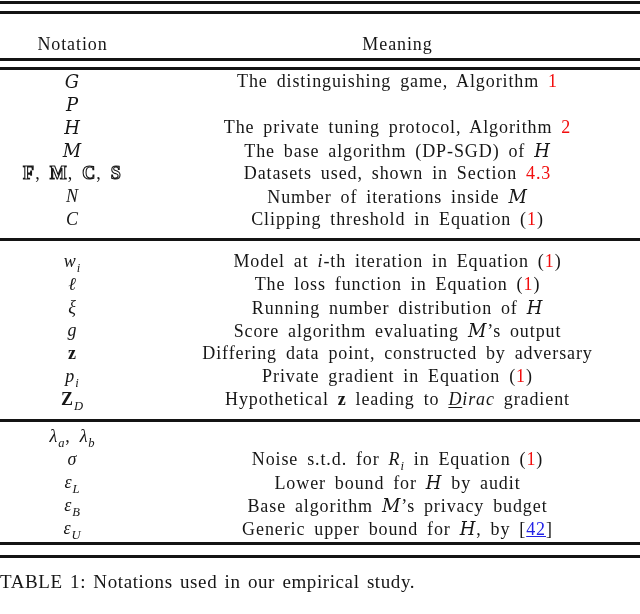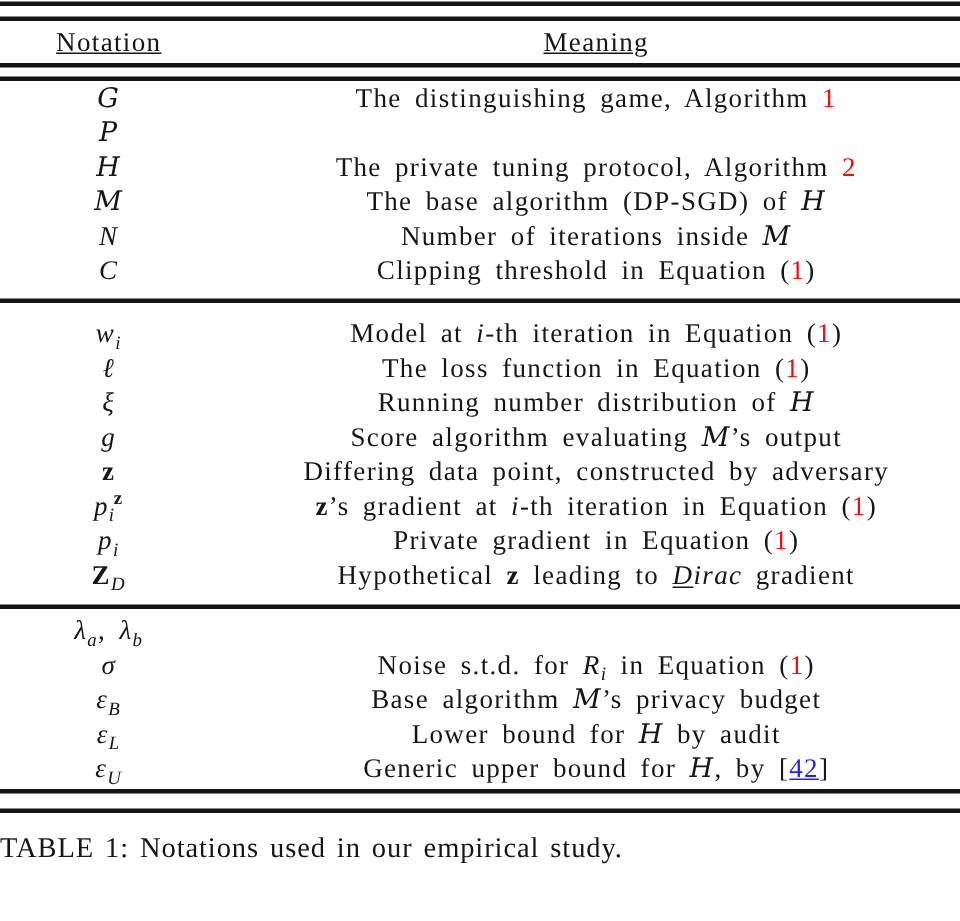--- a/index.html
+++ b/index.html
@@ -17,21 +17,21 @@
   .rule{height:3px;background:#141414;width:640px;}
   .rule.t1{margin-top:1px;}
   .rule.t2{margin-top:7px;}
   .rule.h1{margin-top:0;}
   .rule.h2{margin-top:6px;}
   .rule.mid1{margin-top:7px;}
   .rule.mid2{margin-top:8px;}
   .rule.b1{margin-top:2px;}
   .rule.b2{margin-top:10px;}
   .row{display:flex;height:23px;line-height:23px;white-space:nowrap;}
-  .thead{margin-top:1px;height:27px;line-height:27px;text-decoration:underline;}
+  .thead{margin-top:17px;height:27px;line-height:27px;}
   .ncol{flex:0 0 145px;width:145px;text-align:center;}
   .mcol{flex:1;margin-left:10px;text-align:center;}
   .section{margin-top:0;}
   .section.s2{margin-top:9px;}
   .section.s3{margin-top:3px;}
   .caption{margin-top:13px;font-size:19px;letter-spacing:0.6px;word-spacing:2px;}
   
   .it{font-style:italic;}
   .b{font-weight:bold;}
   .cal{font-style:italic;font-family:"DejaVu Serif","Liberation Serif",serif;}
@@ -68,20 +68,24 @@
       </div>
       <div class="row">
         <div class="ncol"><span class="cal">H</span></div>
         <div class="mcol"><span>The private tuning protocol, Algorithm </span><span class="red">2</span></div>
       </div>
       <div class="row">
         <div class="ncol"><span class="cal">M</span></div>
         <div class="mcol"><span>The base algorithm (DP-SGD) of </span><span class="cal">H</span></div>
       </div>
       <div class="row">
+        <div class="ncol"><span class="bb">F</span><span>, </span><span class="bb">M</span><span>, </span><span class="bb">C</span><span>, </span><span class="bb">S</span></div>
+        <div class="mcol"><span>Datasets used, shown in Section </span><span class="red">4.3</span></div>
+      </div>
+      <div class="row">
         <div class="ncol"><span class="it">N</span></div>
         <div class="mcol"><span>Number of iterations inside </span><span class="cal">M</span></div>
       </div>
       <div class="row">
         <div class="ncol"><span class="it">C</span></div>
         <div class="mcol"><span>Clipping threshold in Equation (</span><span class="red">1</span><span>)</span></div>
       </div>
     </div>
   <div class="rule mid1"></div>
   <div class="section s2">
@@ -99,48 +103,44 @@
       </div>
       <div class="row">
         <div class="ncol"><span class="it">g</span></div>
         <div class="mcol"><span>Score algorithm evaluating </span><span class="cal">M</span><span>’s output</span></div>
       </div>
       <div class="row">
         <div class="ncol"><span class="b">z</span></div>
         <div class="mcol"><span>Differing data point, constructed by adversary</span></div>
       </div>
       <div class="row">
-        <div class="ncol"><span class="it">p</span><sub class="sub">i</sub><sup class="supb">z</sup></div>
-        <div class="mcol"><span class="b">z</span><span>’s gradient at </span><span class="it">i</span><span>-th iteration in Equation (</span><span class="red">1</span><span>)</span></div>
-      </div>
-      <div class="row">
         <div class="ncol"><span class="it">p</span><sub class="sub">i</sub></div>
         <div class="mcol"><span>Private gradient in Equation (</span><span class="red">1</span><span>)</span></div>
       </div>
       <div class="row">
         <div class="ncol"><span class="b">Z</span><sub class="sub">D</sub></div>
         <div class="mcol"><span>Hypothetical </span><span class="b">z</span><span> leading to </span><span class="ulit">D</span><span class="it">irac</span><span> gradient</span></div>
       </div>
     </div>
   <div class="rule mid2"></div>
   <div class="section s3">
       <div class="row">
         <div class="ncol"><span class="it">λ</span><sub class="sub">a</sub><span>, </span><span class="it">λ</span><sub class="sub">b</sub></div>
       </div>
       <div class="row">
         <div class="ncol"><span class="it">σ</span></div>
         <div class="mcol"><span>Noise s.t.d. for </span><span class="it">R</span><sub class="sub">i</sub><span> in Equation (</span><span class="red">1</span><span>)</span></div>
       </div>
       <div class="row">
+        <div class="ncol"><span class="it">ε</span><sub class="sub">L</sub></div>
+        <div class="mcol"><span>Lower bound for </span><span class="cal">H</span><span> by audit</span></div>
+      </div>
+      <div class="row">
         <div class="ncol"><span class="it">ε</span><sub class="sub">B</sub></div>
         <div class="mcol"><span>Base algorithm </span><span class="cal">M</span><span>’s privacy budget</span></div>
-      </div>
-      <div class="row">
-        <div class="ncol"><span class="it">ε</span><sub class="sub">L</sub></div>
-        <div class="mcol"><span>Lower bound for </span><span class="cal">H</span><span> by audit</span></div>
       </div>
       <div class="row">
         <div class="ncol"><span class="it">ε</span><sub class="sub">U</sub></div>
         <div class="mcol"><span>Generic upper bound for </span><span class="cal">H</span><span>, by [</span><span class="blue">42</span><span>]</span></div>
       </div>
     </div>
 
   <div class="rule b1"></div>
   <div class="rule b2"></div>
 

